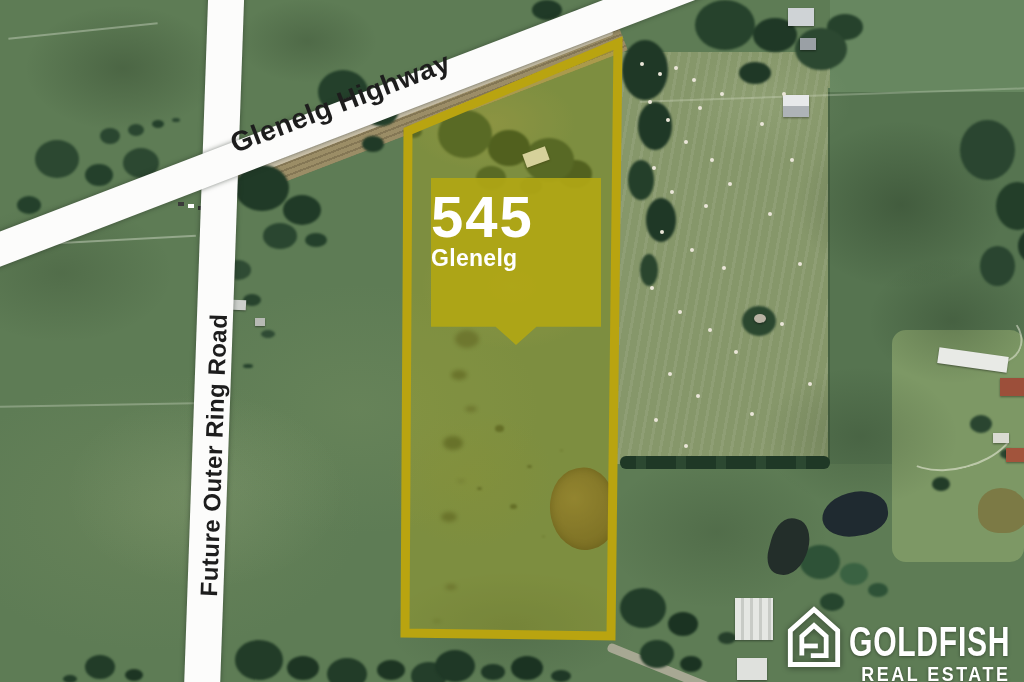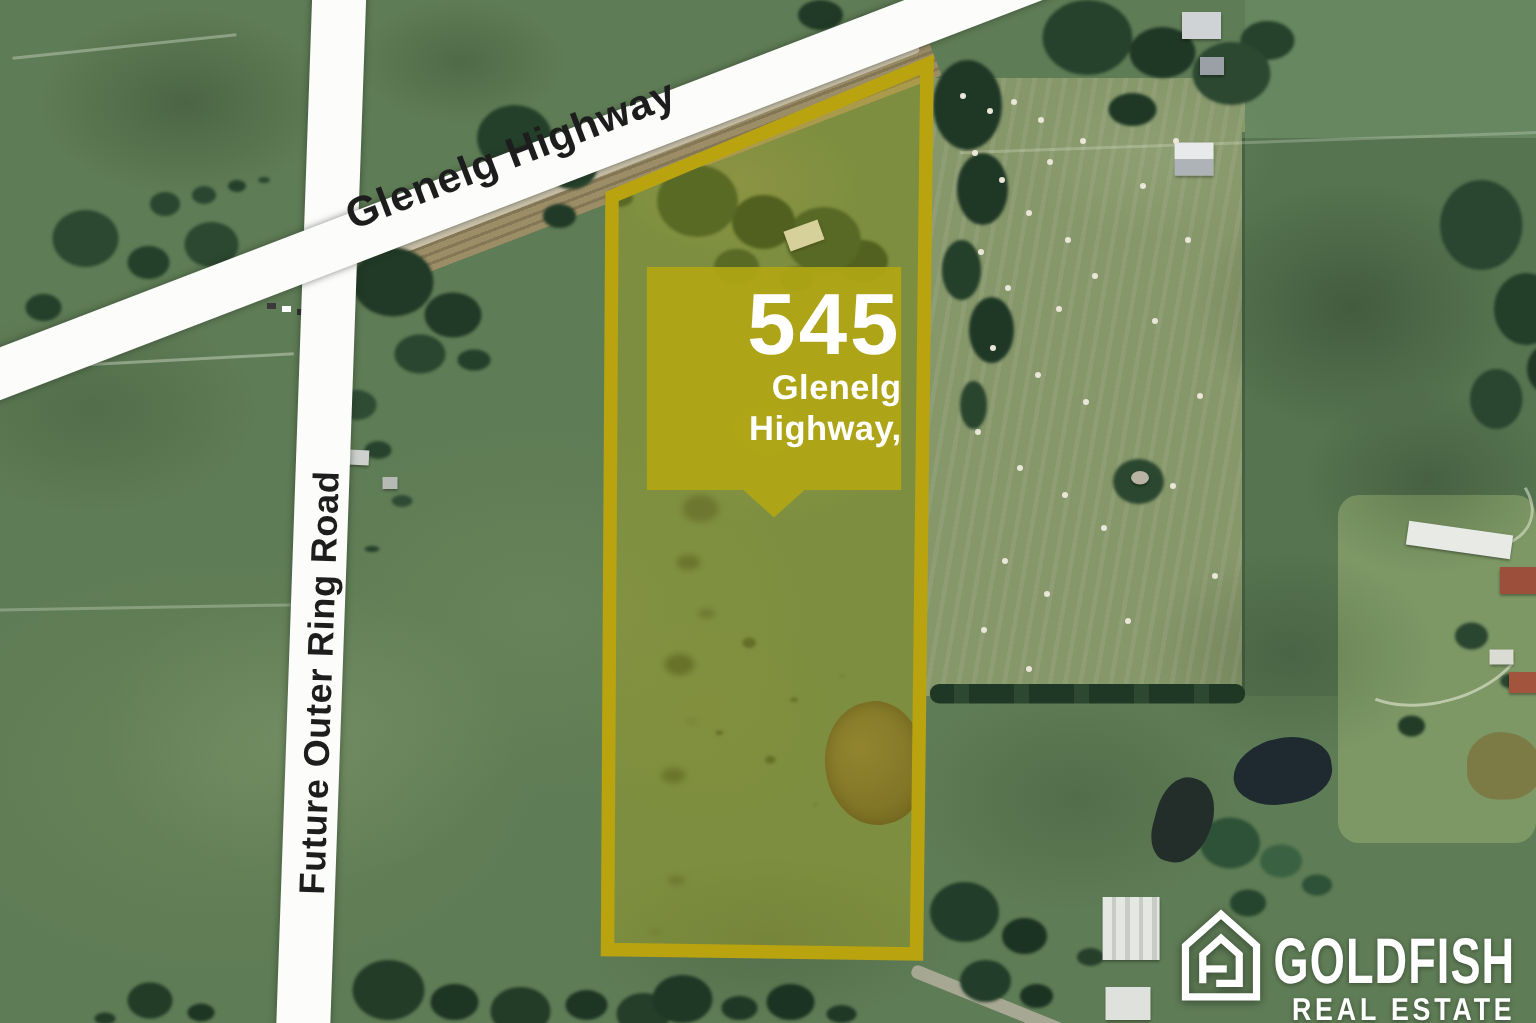--- a/index.html
+++ b/index.html
@@ -46,21 +46,21 @@
   .lbl-ring{left:48px; top:442px; width:330px; height:26px; text-align:center;
             font-size:24px; letter-spacing:.5px; transform:rotate(-88deg);}
   
   .parcel-svg{position:absolute; left:0; top:0; pointer-events:none;}
   .parcel-svg polygon{fill:var(--parcel-fill,rgba(210,190,10,.28));
       stroke:var(--parcel-outline,#b9a410); stroke-width:9;}
   
   .badge{position:absolute; left:431px; top:178px; width:170px; height:167px;
     background:var(--badge-background,rgba(175,166,20,.93));
     clip-path:polygon(0 0,100% 0,100% 89%,62% 89%,50% 100%,38% 89%,0 89%);
-    color:var(--badge-text,#fff); text-align:right;}
+    color:var(--badge-text,#fff); text-align:left;}
   .badge-number{font-size:58px; font-weight:700; letter-spacing:2px; line-height:56px; margin-top:11px;}
   .badge-line{font-size:23px; font-weight:700; line-height:27px; letter-spacing:.3px;}
   
   .brand{position:absolute; left:782px; top:600px; display:flex; gap:4px;
          color:var(--brand-text,#fff);}
   .brand svg{filter:drop-shadow(0 1px 3px rgba(0,0,0,.45));}
   .brand-text{display:flex; flex-direction:column; align-items:flex-end; width:160px; margin-top:20px;}
   .brand-name{font-size:43px; line-height:42px; font-weight:700; letter-spacing:1px;
       transform:scaleX(.70); transform-origin:right center; white-space:nowrap;
       text-shadow:0 1px 4px rgba(0,0,0,.4);}
@@ -179,21 +179,20 @@
     <span>Future Outer Ring Road</span>
   </div>
 
   <svg class="parcel-svg" width="1024" height="682" viewBox="0 0 1024 682">
     <polygon points="408,131 618,43 611,636 405,633"></polygon>
   </svg>
 
   <div class="badge">
     <div class="badge-number">545</div>
     <div class="badge-line">Glenelg</div>
-    <div class="badge-line">Highway,</div>
   </div>
 
   <div class="brand">
     <svg width="64" height="74" viewBox="0 0 100 104" fill="none" stroke="#ffffff" stroke-width="7.5" stroke-linejoin="miter">
       <path d="M13,95 L13,42 L50,9 L87,42 L87,95 Z"></path>
       <path d="M31,81 L31,51 L50,34 L69,51 L69,81 L45,81"></path>
       <path d="M31,66 L56,66"></path>
     </svg>
     <div class="brand-text">
       <div class="brand-name">GOLDFISH</div>

